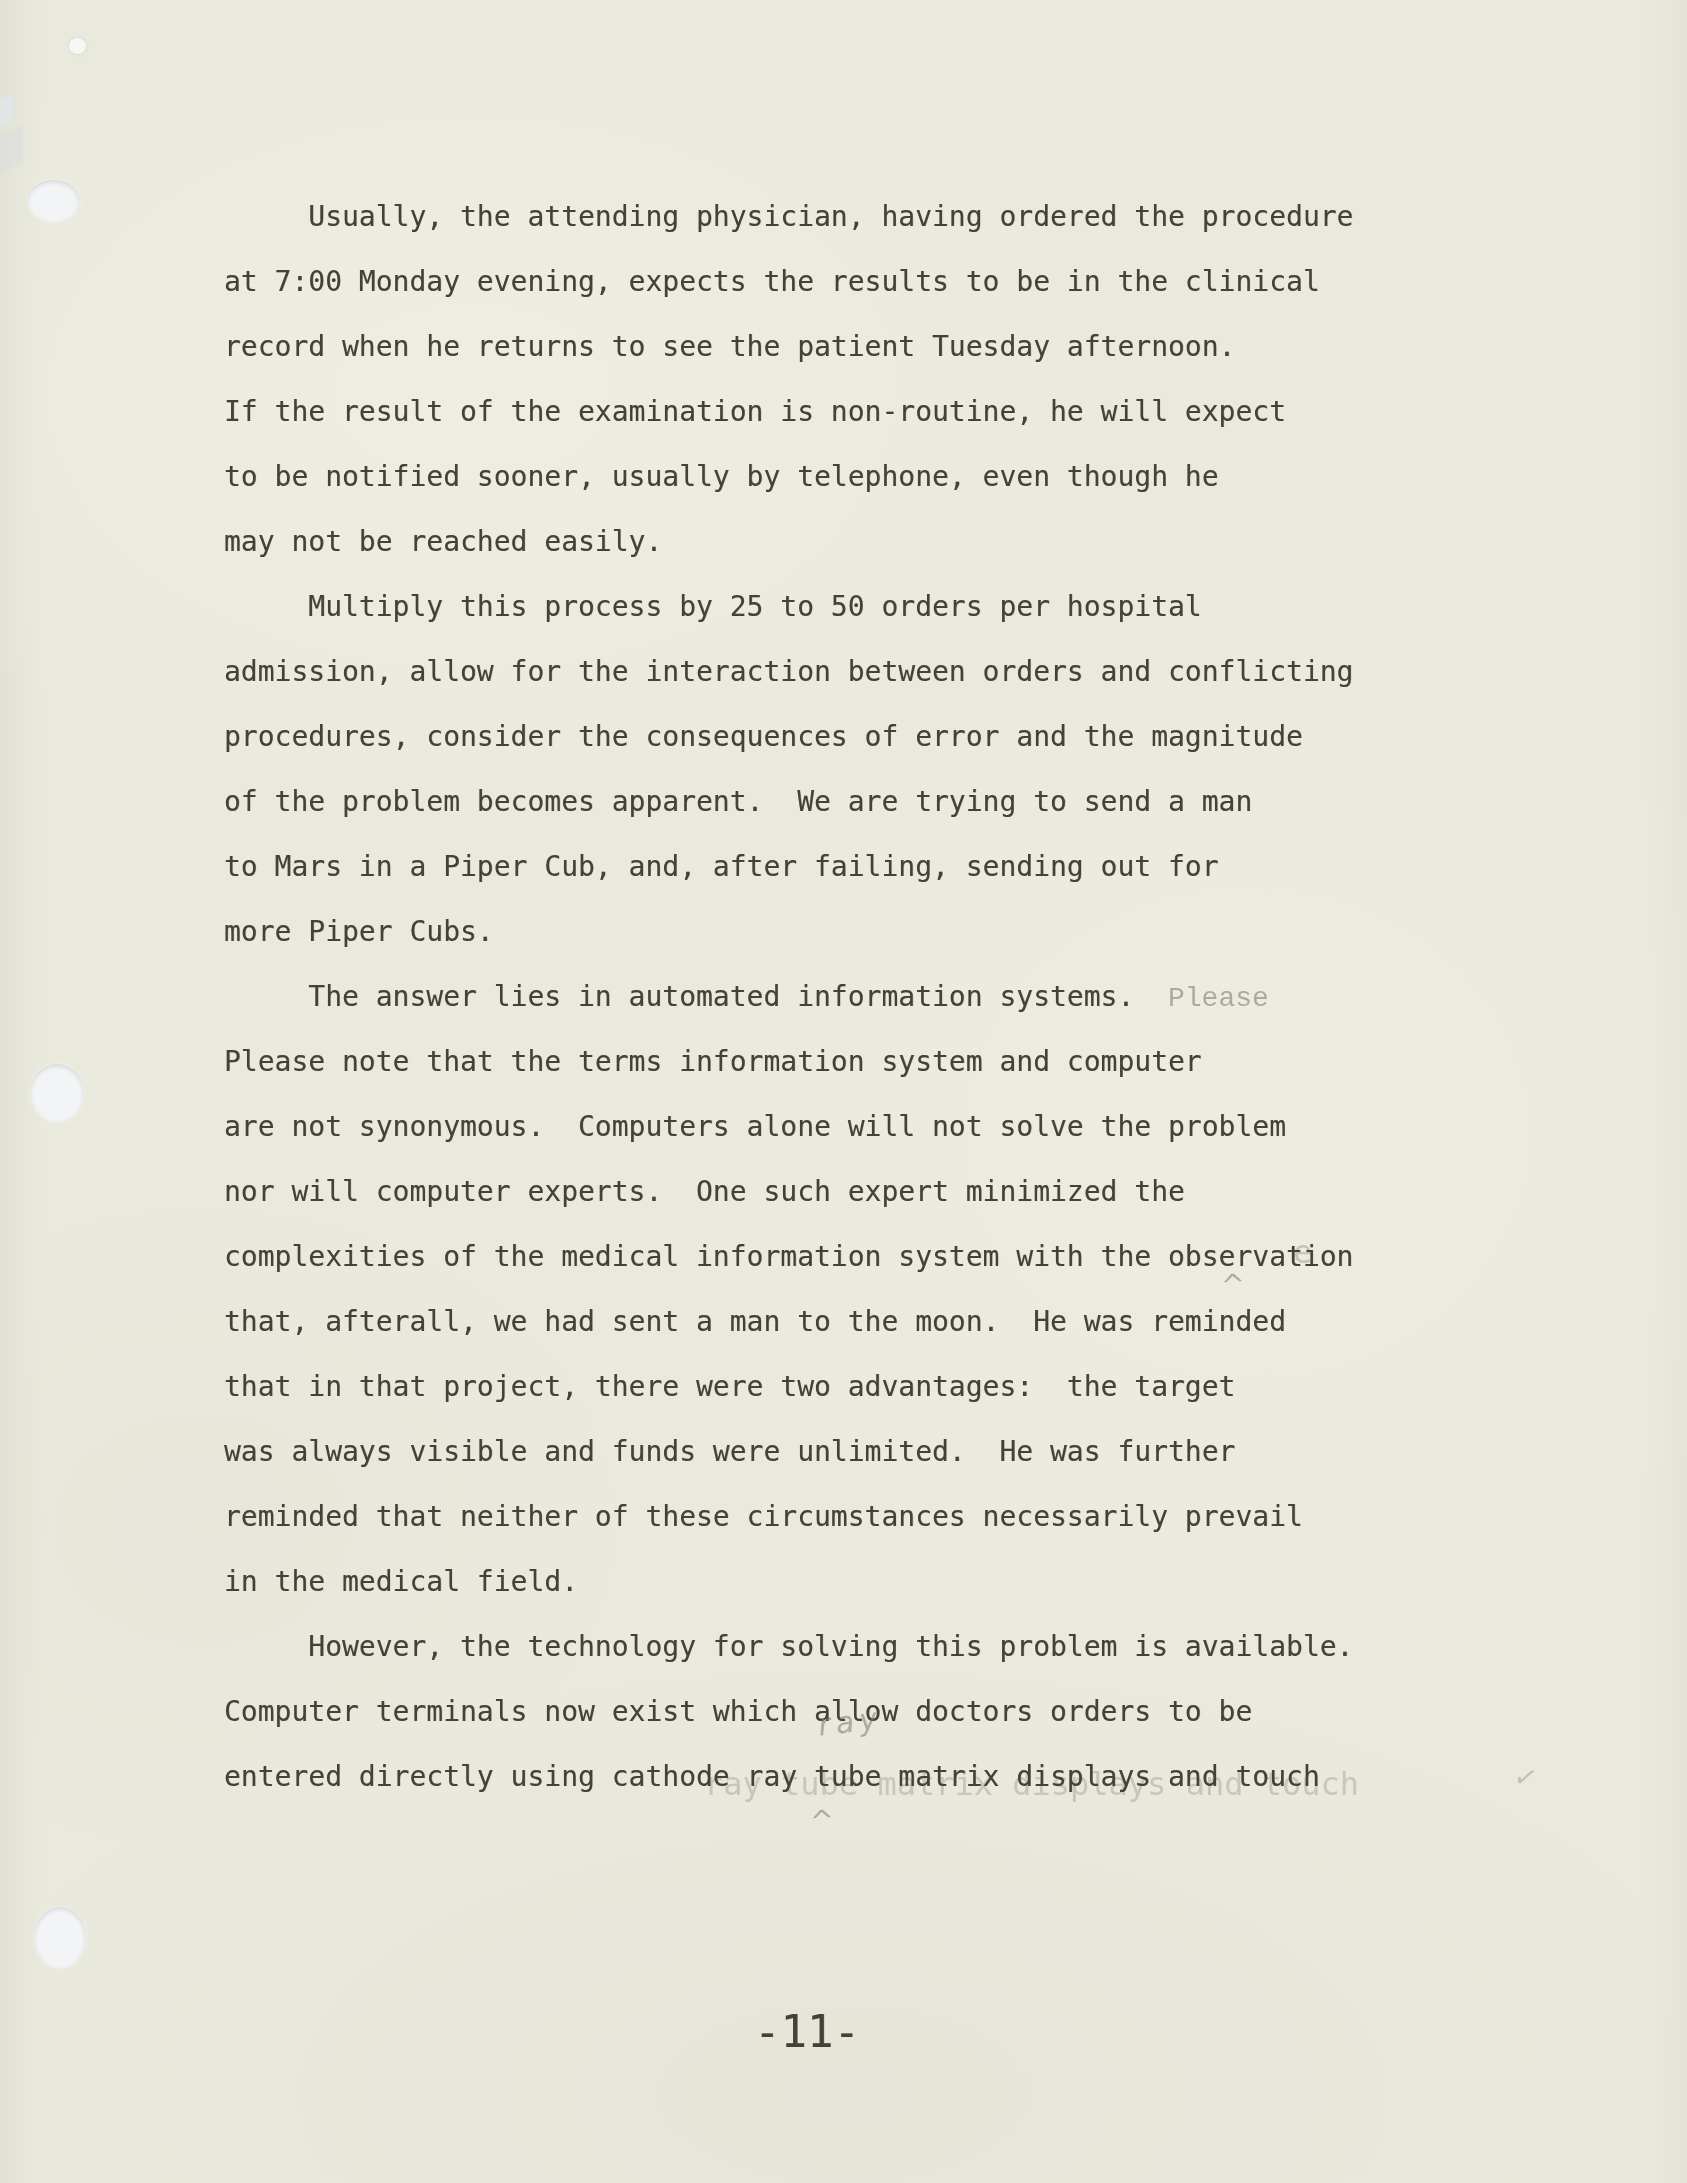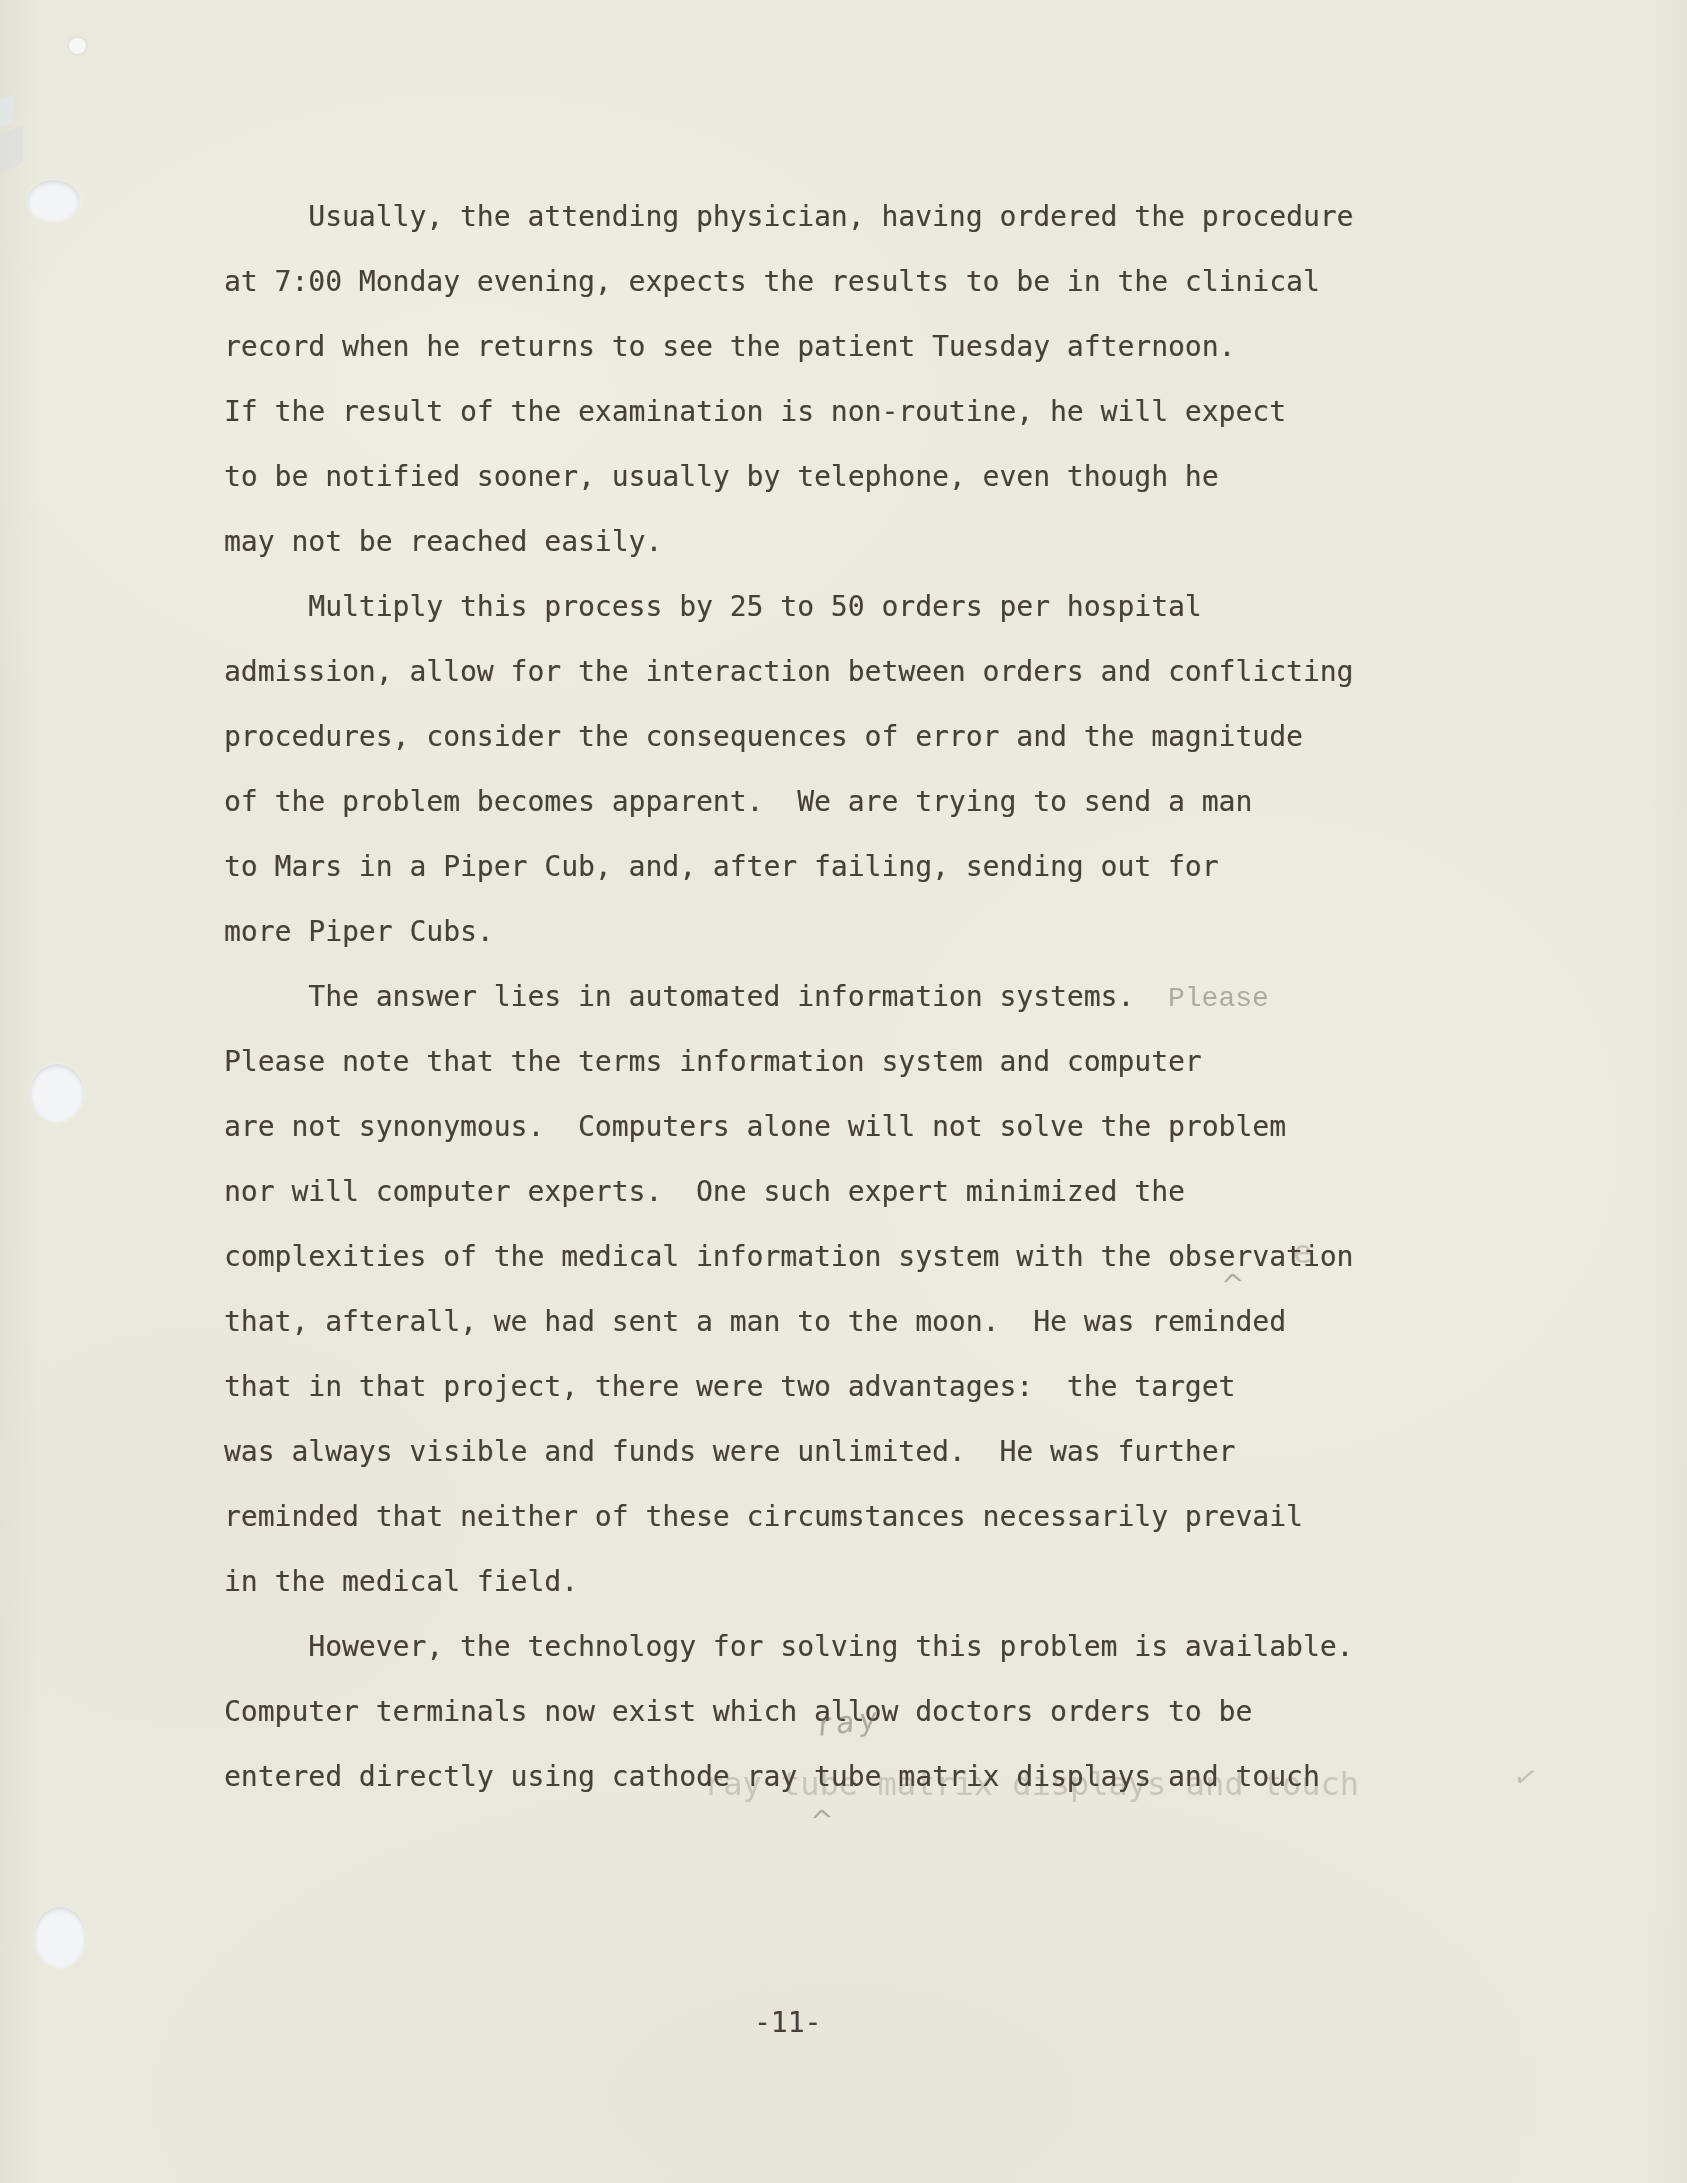--- a/index.html
+++ b/index.html
@@ -98,21 +98,21 @@
     transform: rotate(-7deg);
   }
   .pencil.caret1 { left: 1221px; top: 1268px; font-size: 29px; transform: rotate(-4deg); }
   .pencil.caret2 { left: 810px; top: 1804px; font-size: 29px; transform: rotate(-4deg); }
   .pencil.tick   { left: 1514px; top: 1761px; font-size: 28px; transform: rotate(12deg);
                    color: rgba(138,133,122,0.42); }
   .page-number {
     position: absolute;
     left: 754px;
     top: 2006px;
-    font-size: 28px;
+    font-size: 44px;
     color: #45413a;
     text-shadow: 0.4px 0.4px 0.6px rgba(69,65,58,0.35);
     white-space: pre;
     z-index: 3;
   }
 </style>
 </head>
 <body>
 
 <div class="paper"></div>

